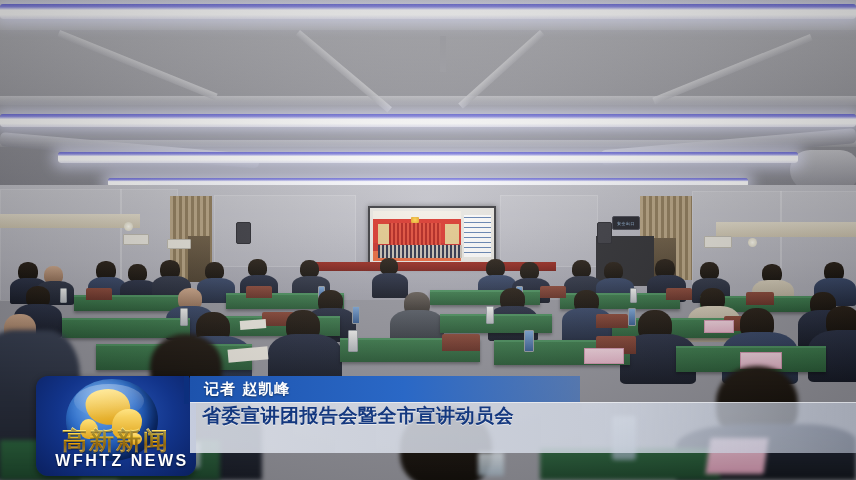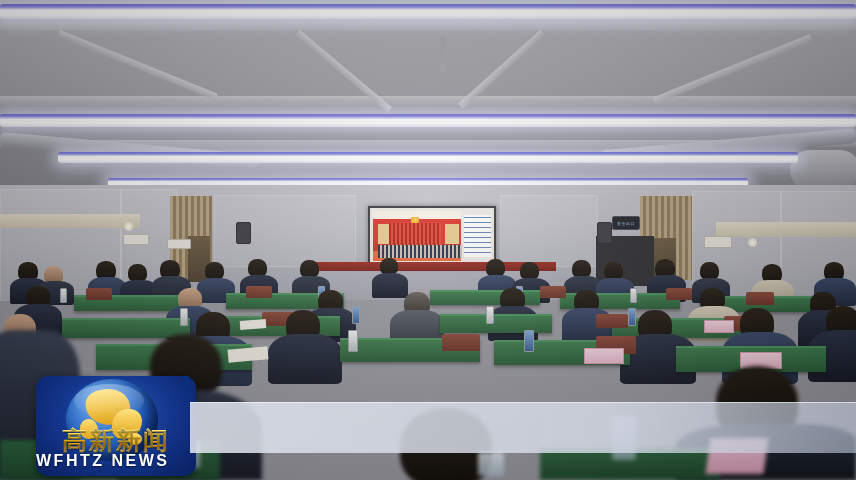--- a/index.html
+++ b/index.html
@@ -141,21 +141,21 @@
   .c3{left:14px;top:40px;width:18px;height:20px;border-radius:50% 60% 40% 50%;}
   .c4{left:62px;top:54px;width:14px;height:12px;border-radius:50%;}
   .gloss{position:absolute;left:38px;top:8px;width:70px;height:34px;border-radius:50%;
     background:linear-gradient(rgba(255,255,255,.30),rgba(255,255,255,0));}
   .lt-cn{position:absolute;left:0;top:48px;width:160px;text-align:center;
     font-size:25px;font-weight:bold;letter-spacing:2px;
     font-family:"DejaVu Sans","Liberation Sans",sans-serif;
     background:linear-gradient(#fff6b0 0%,#ffd233 38%,#e09a10 62%,#ffe98f 100%);
     -webkit-background-clip:text;background-clip:text;color:transparent;
     text-shadow:0 1px 0 rgba(0,0,0,.35);}
-  .lt-en{position:absolute;left:0;top:76px;width:172px;
+  .lt-en{position:absolute;left:0;top:76px;width:172px;text-align:center;
     font-size:16px;font-weight:bold;color:#ffffff;letter-spacing:2.5px;
     text-shadow:0 1px 2px rgba(0,0,0,.6);}
 
   .lt-reporter{position:absolute;left:190px;top:376px;width:390px;height:26px;
     background:linear-gradient(90deg,#1d53ad 0%,#2a68c6 55%,rgba(42,104,198,.55) 100%);
     display:flex;align-items:center;}
   .lt-reporter span{color:#ffffff;font-size:15px;font-weight:bold;padding-left:14px;
     letter-spacing:1px;font-family:"DejaVu Sans","Liberation Sans",sans-serif;
     text-shadow:0 1px 2px rgba(0,0,0,.45);}
   .lt-head{position:absolute;left:190px;top:402px;width:666px;height:50px;
@@ -381,17 +381,21 @@
       <div class="cont c3"></div>
       <div class="cont c4"></div>
     </div>
     <div class="gloss"></div>
     <div class="lt-cn">高新新闻</div>
     <div class="lt-en">WFHTZ NEWS</div>
   </div>
 
   <div class="lt-blue-edge"></div>
 
+  <div class="lt-reporter">
+    <span>记者  赵凯峰</span>
+  </div>
 
   <div class="lt-head">
+    <div>省委宣讲团报告会暨全市宣讲动员会</div>
   </div>
 
 </div>
 
 </body></html>

